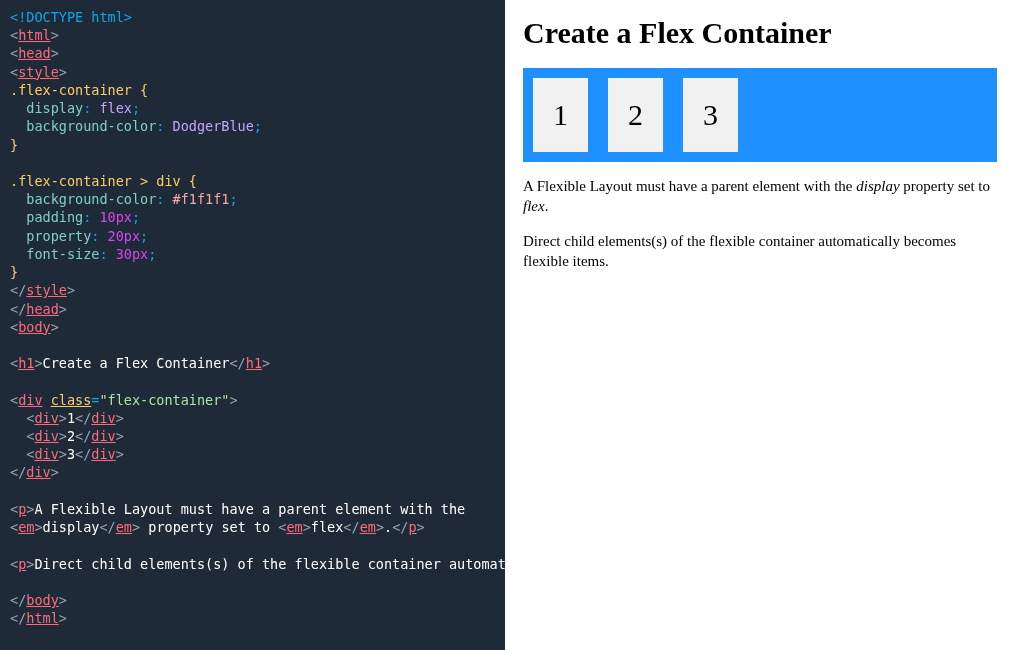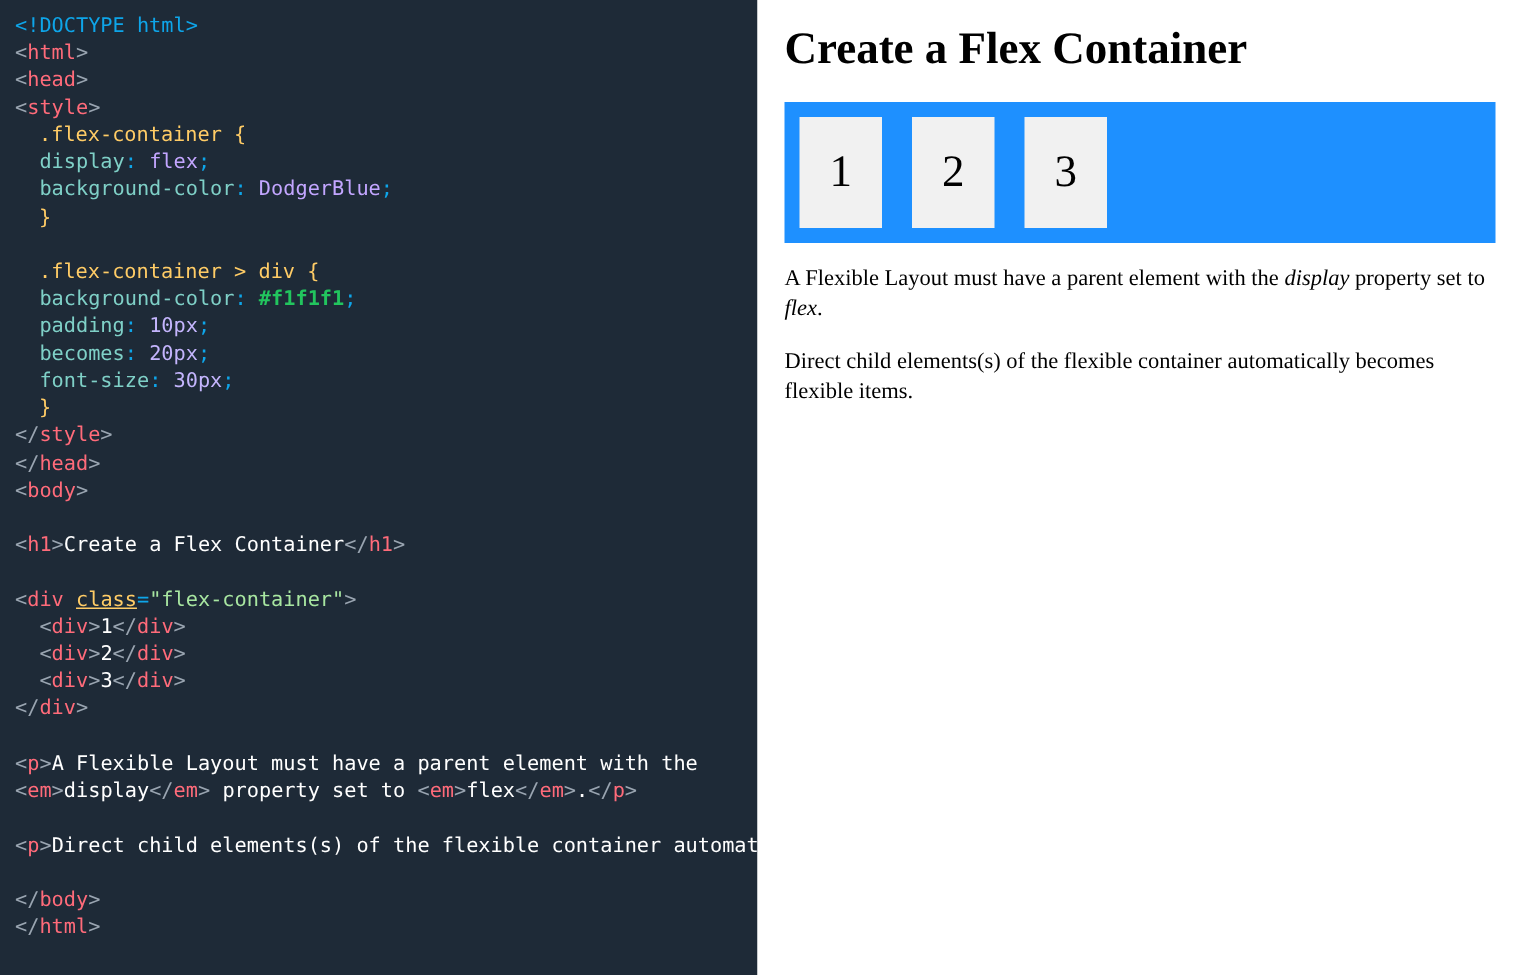--- a/index.html
+++ b/index.html
@@ -42,50 +42,50 @@
 }
 .preview-panel p {
   margin-top: 14px;
   font-size: 15px;
   line-height: 1.35;
 }
 .preview-panel em { font-style: italic; }
 
 
 .c-gray   { color: #0ea5e9; }   
-.c-tag    { color: #ff6b7a; }   
+.c-tag    { color: #ff6b7a; text-decoration: underline; }   
 .c-punc   { color: #9aa5b1; }   
-.c-selector { color: #ffcc66; margin-left: 16px; } 
+.c-selector { color: #ffcc66; } 
 .c-prop   { color: #7fd0c7; }   
 .c-kw     { color: #c3a6ff; }   
-.c-hex    { color: #22c55e; font-weight: bold; }   
+.c-hex    { color: #fca5a5; }   
 .c-text   { color: #ffffff; }   
 .c-attr   { color: #ffcc66; text-decoration: underline; }   
 .c-str    { color: #a8e6a1; }   
-.c-num    { color: #c4b5fd; }
+.c-num    { color: #d946ef; }
 
 .code-panel pre { white-space: pre; }
 </style>
 </head>
 <body>
 
 <div class="code-panel">
 <pre><span class="c-gray">&lt;!DOCTYPE html&gt;</span>
 <span class="c-punc">&lt;</span><span class="c-tag">html</span><span class="c-punc">&gt;</span>
 <span class="c-punc">&lt;</span><span class="c-tag">head</span><span class="c-punc">&gt;</span>
 <span class="c-punc">&lt;</span><span class="c-tag">style</span><span class="c-punc">&gt;</span>
 <span class="c-selector">.flex-container {</span>
   <span class="c-prop">display</span><span class="c-gray">: </span><span class="c-kw">flex</span><span class="c-gray">;</span>
   <span class="c-prop">background-color</span><span class="c-gray">: </span><span class="c-kw">DodgerBlue</span><span class="c-gray">;</span>
 <span class="c-selector">}</span>
 
 <span class="c-selector">.flex-container &gt; div {</span>
   <span class="c-prop">background-color</span><span class="c-gray">: </span><span class="c-hex">#f1f1f1</span><span class="c-gray">;</span>
   <span class="c-prop">padding</span><span class="c-gray">: </span><span class="c-num">10px</span><span class="c-gray">;</span>
-  <span class="c-prop">becomes</span><span class="c-gray">: </span><span class="c-num">20px</span><span class="c-gray">;</span>
+  <span class="c-prop">property</span><span class="c-gray">: </span><span class="c-num">20px</span><span class="c-gray">;</span>
   <span class="c-prop">font-size</span><span class="c-gray">: </span><span class="c-num">30px</span><span class="c-gray">;</span>
 <span class="c-selector">}</span>
 <span class="c-punc">&lt;/</span><span class="c-tag">style</span><span class="c-punc">&gt;</span>
 <span class="c-punc">&lt;/</span><span class="c-tag">head</span><span class="c-punc">&gt;</span>
 <span class="c-punc">&lt;</span><span class="c-tag">body</span><span class="c-punc">&gt;</span>
 
 <span class="c-punc">&lt;</span><span class="c-tag">h1</span><span class="c-punc">&gt;</span><span class="c-text">Create a Flex Container</span><span class="c-punc">&lt;/</span><span class="c-tag">h1</span><span class="c-punc">&gt;</span>
 
 <span class="c-punc">&lt;</span><span class="c-tag">div</span> <span class="c-attr">class</span><span class="c-gray">=</span><span class="c-str">"flex-container"</span><span class="c-punc">&gt;</span>
   <span class="c-punc">&lt;</span><span class="c-tag">div</span><span class="c-punc">&gt;</span><span class="c-text">1</span><span class="c-punc">&lt;/</span><span class="c-tag">div</span><span class="c-punc">&gt;</span>

